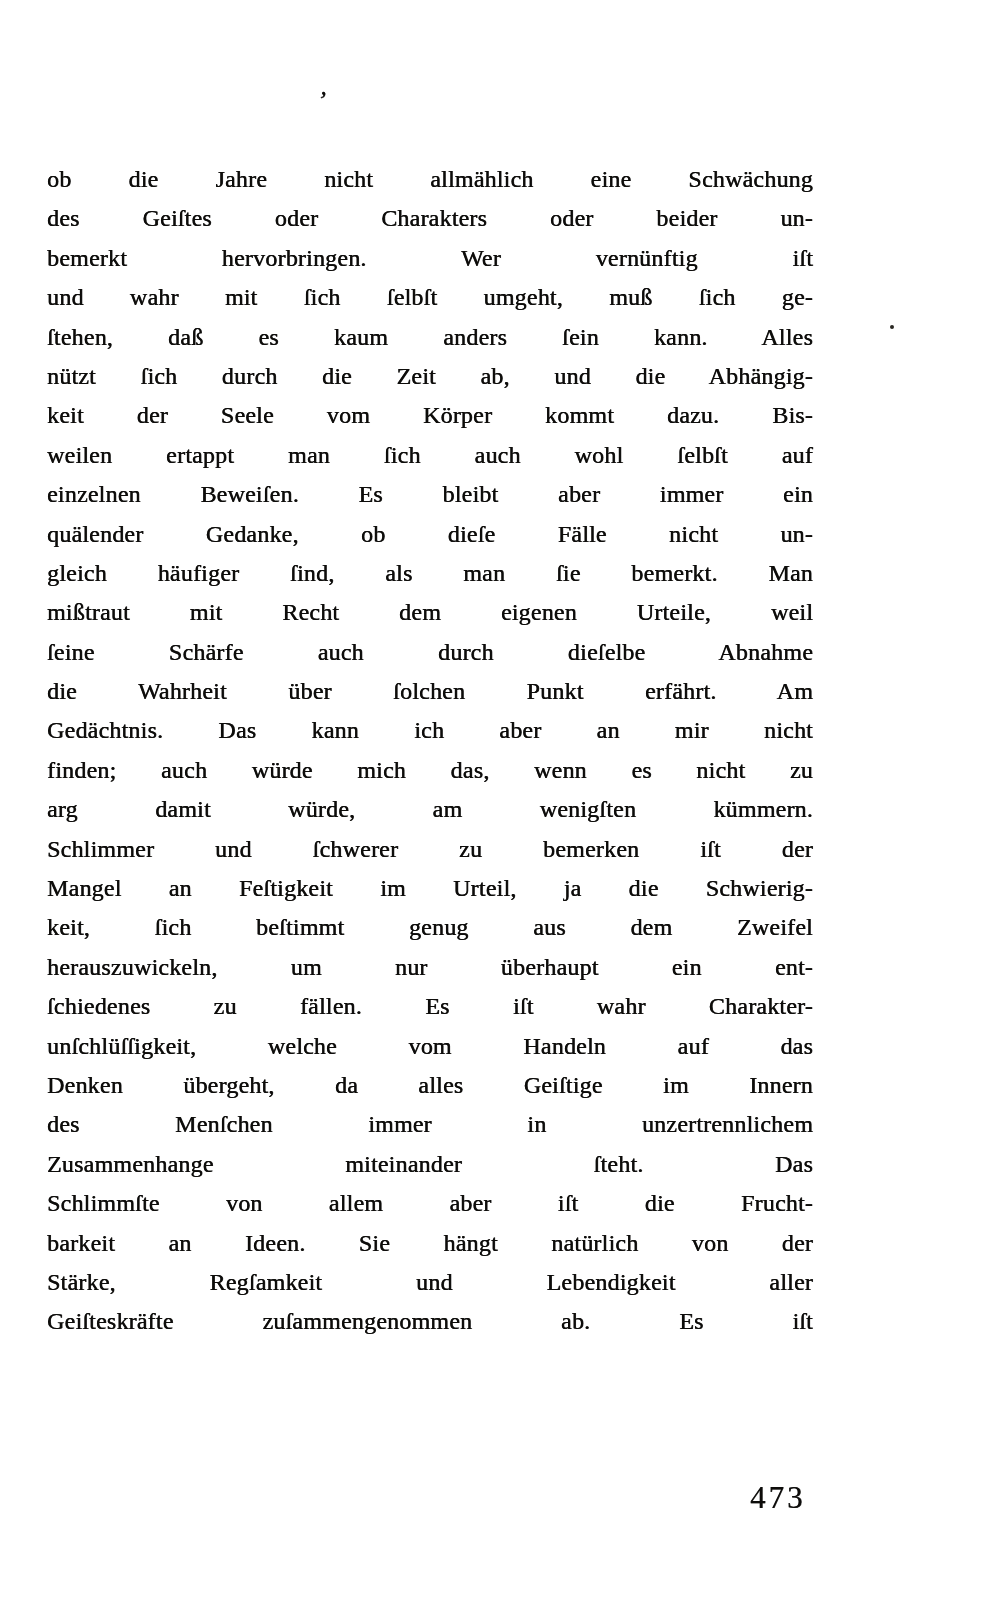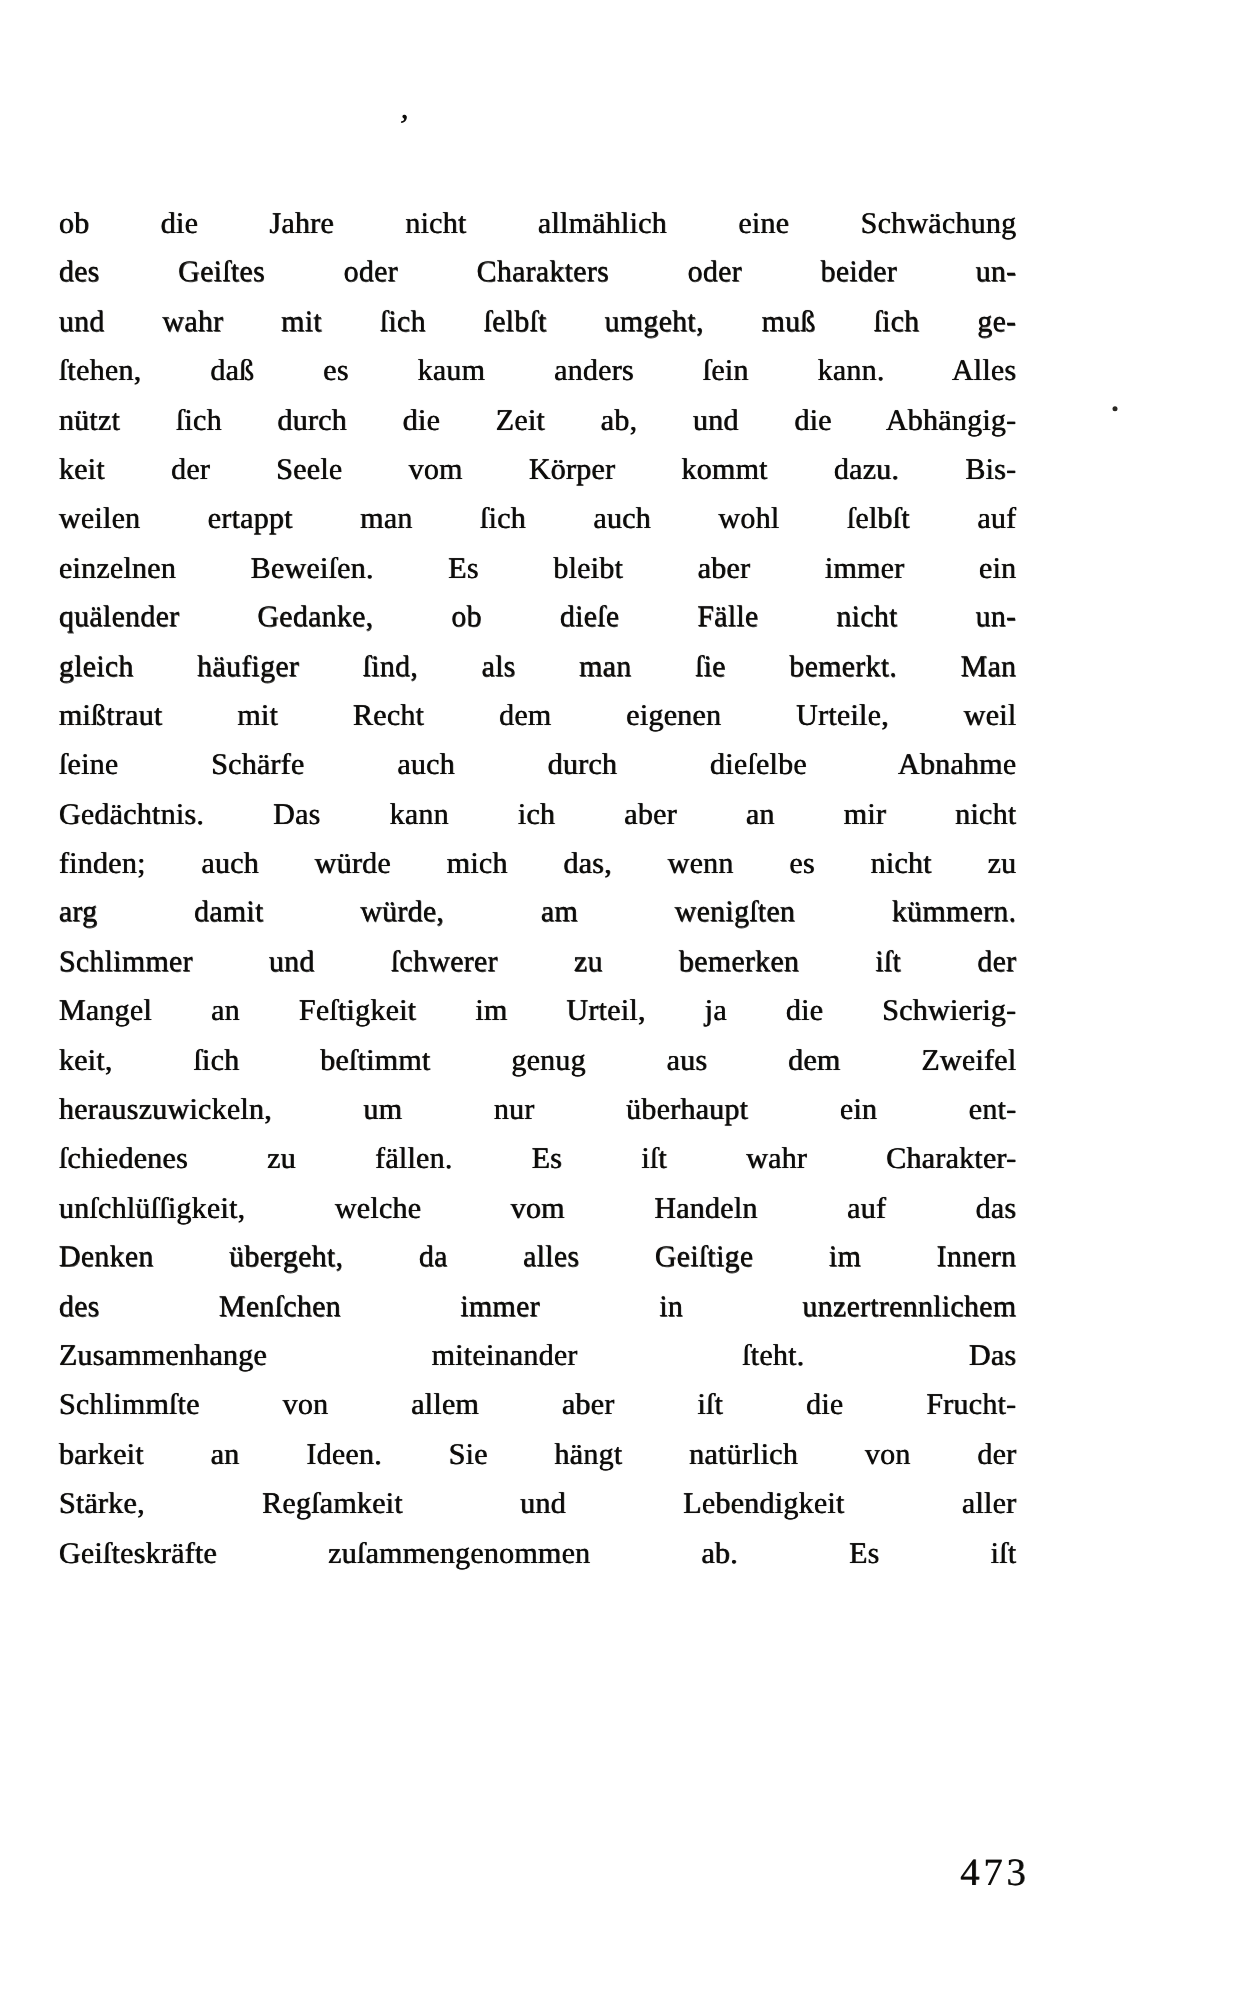--- a/index.html
+++ b/index.html
@@ -46,48 +46,50 @@
     position: absolute;
     left: 890px;
     top: 325px;
     width: 4px;
     height: 4px;
     border-radius: 50%;
     background: #2a2823;
   }
   .page-number {
     position: absolute;
-    left: 768px;
+    left: 750px;
     top: 1480px;
     font-size: 31px;
     line-height: 36px;
     letter-spacing: 3px;
     text-shadow: 0.5px 0.3px 0 rgba(10,9,8,0.75);
   }
 </style>
 </head>
 <body>
 
 <div class="page">
 
   <span class="stray-mark">ʼ</span>
 
   <div class="text-block">
       <div class="line">ob die Jahre nicht allmählich eine Schwächung</div>
       <div class="line">des Geiſtes oder Charakters oder beider un-</div>
+      <div class="line">bemerkt hervorbringen.  Wer vernünftig iſt</div>
       <div class="line">und wahr mit ſich ſelbſt umgeht, muß ſich ge-</div>
       <div class="line">ſtehen, daß es kaum anders ſein kann.  Alles</div>
       <div class="line">nützt ſich durch die Zeit ab, und die Abhängig-</div>
       <div class="line">keit der Seele vom Körper kommt dazu.  Bis-</div>
       <div class="line">weilen ertappt man ſich auch wohl ſelbſt auf</div>
       <div class="line">einzelnen Beweiſen.  Es bleibt aber immer ein</div>
       <div class="line">quälender Gedanke, ob dieſe Fälle nicht un-</div>
       <div class="line">gleich häufiger ſind, als man ſie bemerkt.  Man</div>
       <div class="line">mißtraut mit Recht dem eigenen Urteile, weil</div>
       <div class="line">ſeine Schärfe auch durch dieſelbe Abnahme</div>
+      <div class="line">die Wahrheit über ſolchen Punkt erfährt.  Am</div>
       <div class="line">Gedächtnis.  Das kann ich aber an mir nicht</div>
       <div class="line">finden; auch würde mich das, wenn es nicht zu</div>
       <div class="line">arg damit würde, am wenigſten kümmern.</div>
       <div class="line">Schlimmer und ſchwerer zu bemerken iſt der</div>
       <div class="line">Mangel an Feſtigkeit im Urteil, ja die Schwierig-</div>
       <div class="line">keit, ſich beſtimmt genug aus dem Zweifel</div>
       <div class="line">herauszuwickeln, um nur überhaupt ein ent-</div>
       <div class="line">ſchiedenes zu fällen.  Es iſt wahr Charakter-</div>
       <div class="line">unſchlüſſigkeit, welche vom Handeln auf das</div>
       <div class="line">Denken übergeht, da alles Geiſtige im Innern</div>

